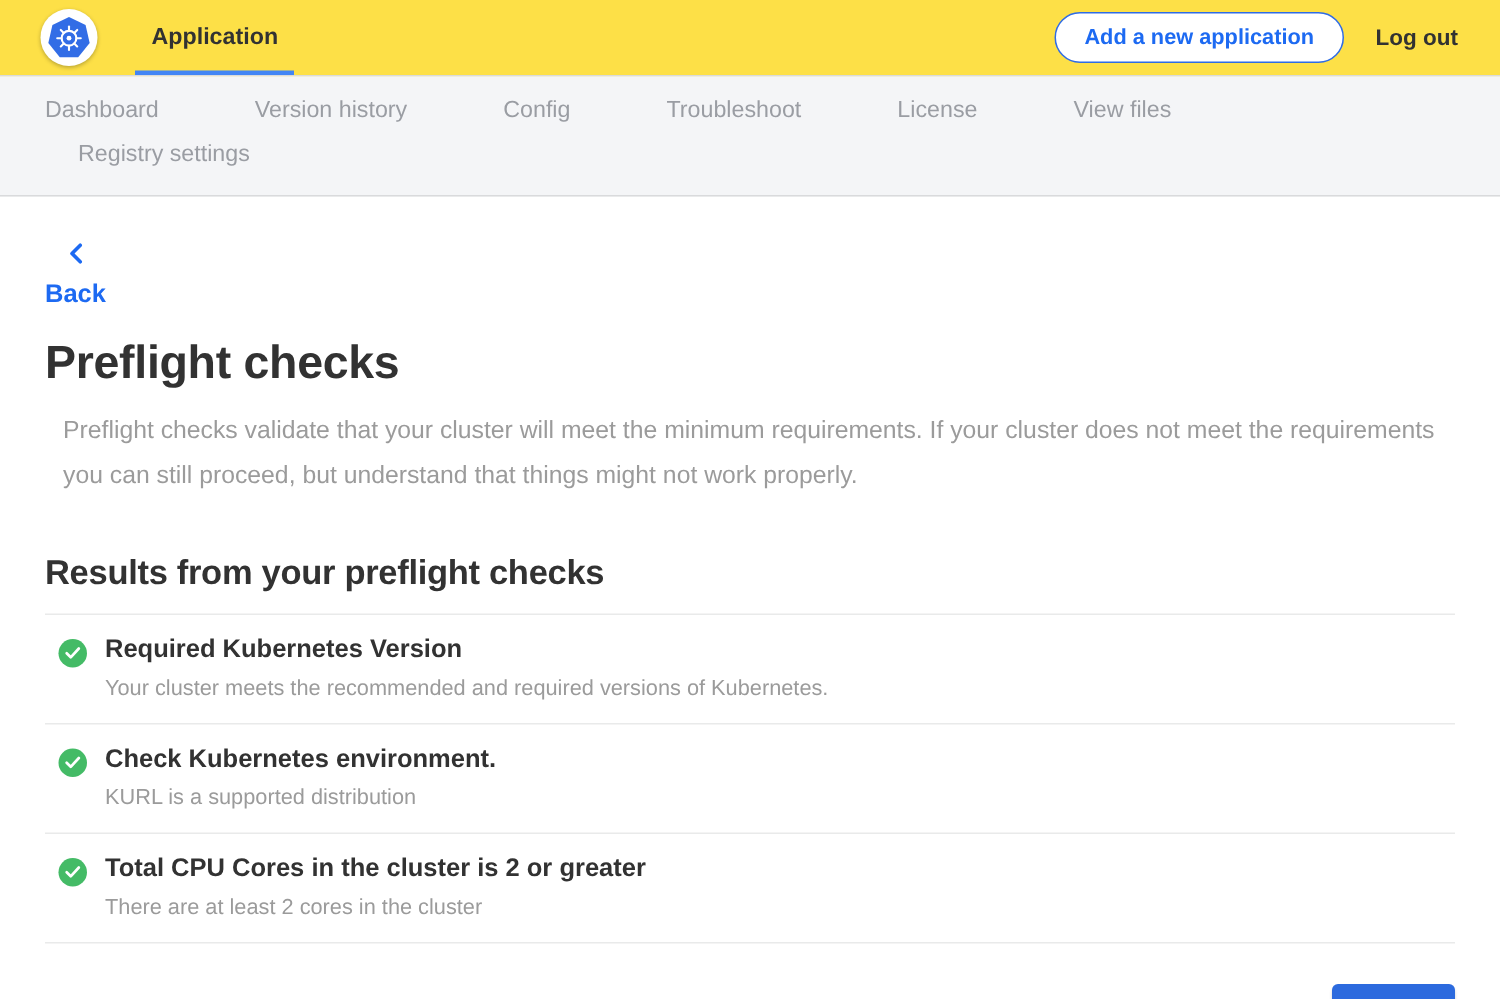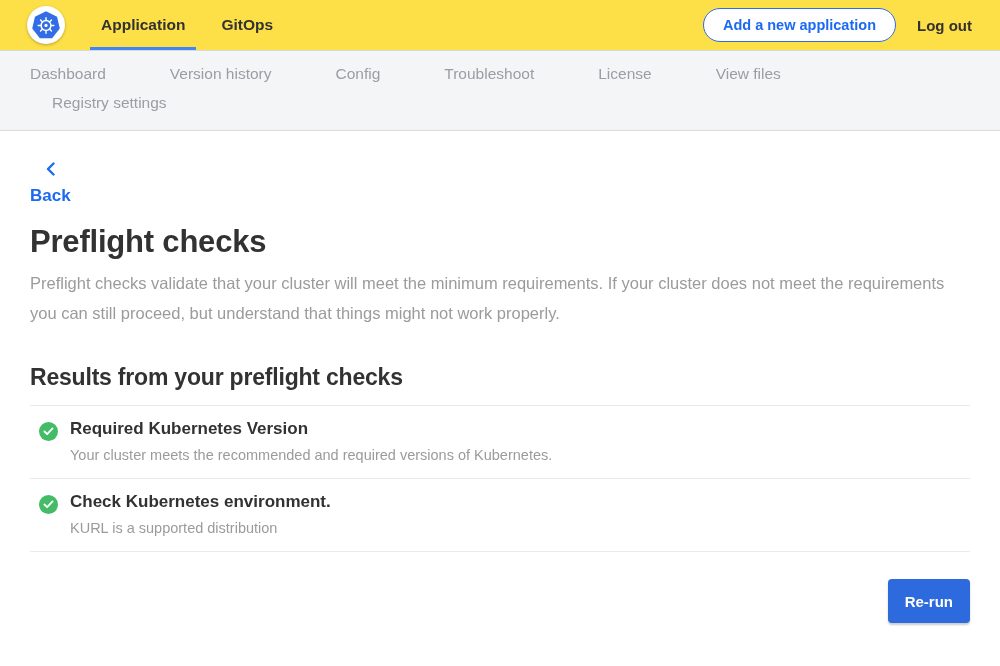--- a/index.html
+++ b/index.html
@@ -73,21 +73,21 @@
     color: #1d6af2; font-size: 17px; font-weight: 700;
     cursor: pointer; text-decoration: none; flex-direction: column;
   }
   .back-link svg { display: block; }
   .page-title {
     margin: 17px 0 8px;
     font-size: 31px; line-height: 37px; font-weight: 700;
     color: #323232; letter-spacing: -0.2px;
   }
   .page-desc {
-    margin: 0; max-width: 918px;
+    margin: 12px; max-width: 918px;
     font-size: 16.5px; line-height: 30px;
     color: #9b9b9b; font-weight: 400;
   }
   .results-heading {
     margin: 36px 0 14px;
     font-size: 23px; font-weight: 700; color: #323232;
     letter-spacing: -0.2px;
   }
 
   .checks-list {
@@ -145,23 +145,20 @@
         <line x1="12.2" y1="24.3" x2="14.3" y2="22.2"></line>
         <line x1="21.7" y1="14.8" x2="23.8" y2="12.7"></line>
       </g>
       <circle cx="18" cy="18.5" r="1.7" fill="#ffffff"></circle>
     </svg>
   </div>
   <nav class="nav-tabs">
     <div class="nav-tab active">
       <span>Application</span>
     </div>
-    <div class="nav-tab">
-      <span>GitOps</span>
-    </div>
   </nav>
   <div class="nav-right">
     <button class="add-app-btn">Add a new application</button>
     <span class="logout">Log out</span>
   </div>
 </header>
 
 <nav class="subnav">
   <div class="subnav-row">
     <span class="subnav-item">Dashboard</span>
@@ -206,20 +203,29 @@
     <li class="check-item">
       <span class="check-status-icon">
         <svg width="11" height="9" viewBox="0 0 12 10">
           <polyline points="1.5,5 4.5,8 10.5,1.5" fill="none" stroke="#ffffff" stroke-width="2" stroke-linecap="round" stroke-linejoin="round"></polyline>
         </svg>
       </span>
       <h3 class="check-title">Check Kubernetes environment.</h3>
       <p class="check-desc">KURL is a supported distribution</p>
     </li>
 
+    <li class="check-item">
+      <span class="check-status-icon">
+        <svg width="11" height="9" viewBox="0 0 12 10">
+          <polyline points="1.5,5 4.5,8 10.5,1.5" fill="none" stroke="#ffffff" stroke-width="2" stroke-linecap="round" stroke-linejoin="round"></polyline>
+        </svg>
+      </span>
+      <h3 class="check-title">Total CPU Cores in the cluster is 2 or greater</h3>
+      <p class="check-desc">There are at least 2 cores in the cluster</p>
+    </li>
 
   </ul>
 
   <div class="page-footer">
     <button class="rerun-btn">Re-run</button>
   </div>
 
 </main>
 
 </body></html>

